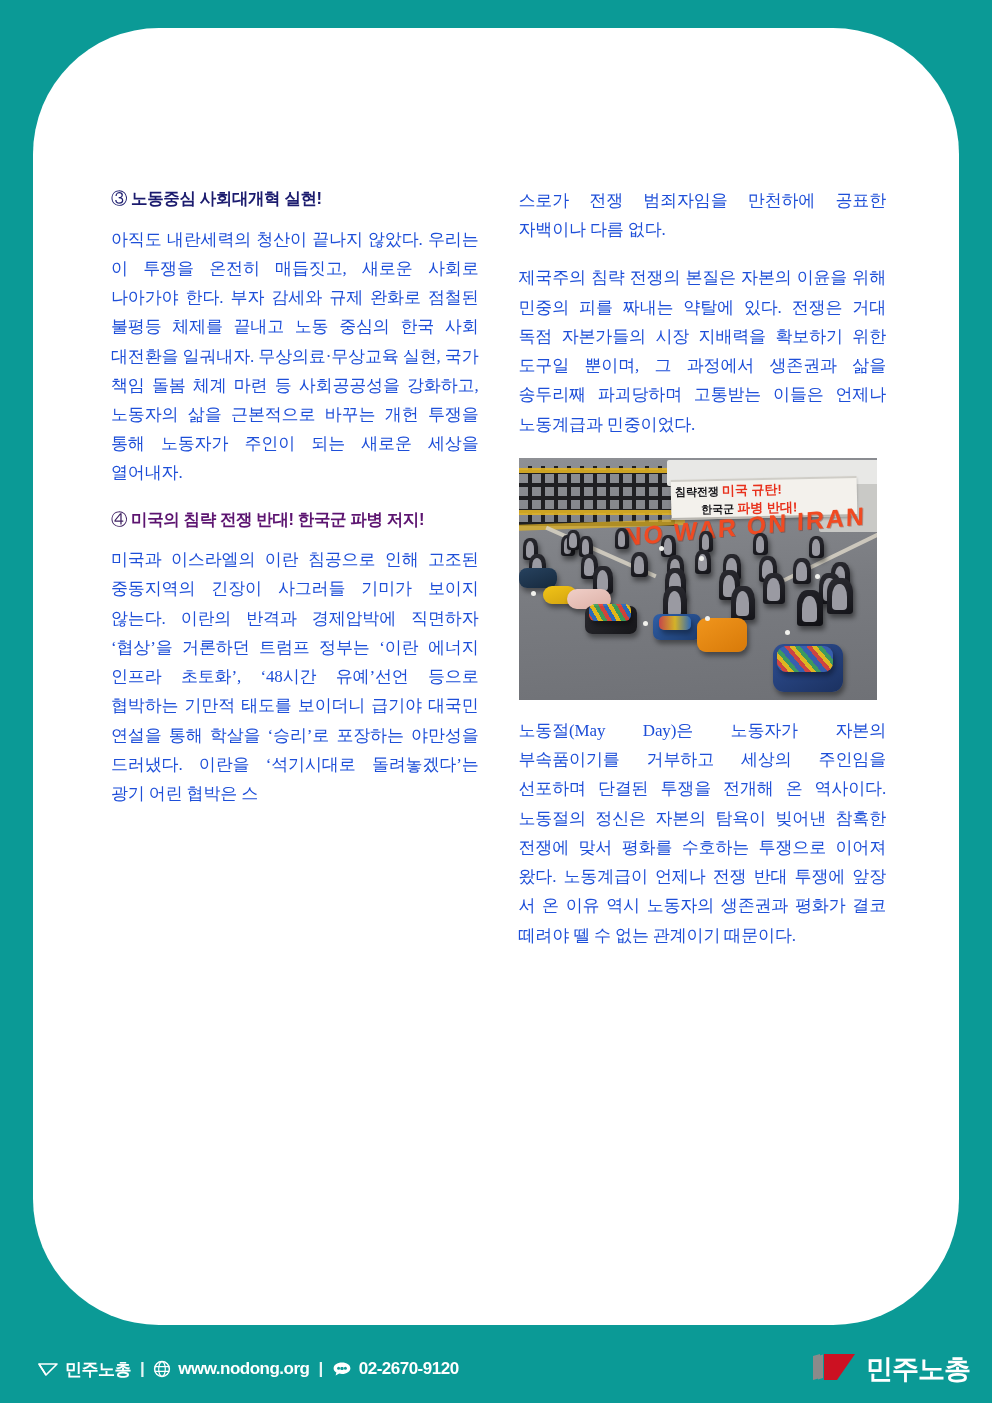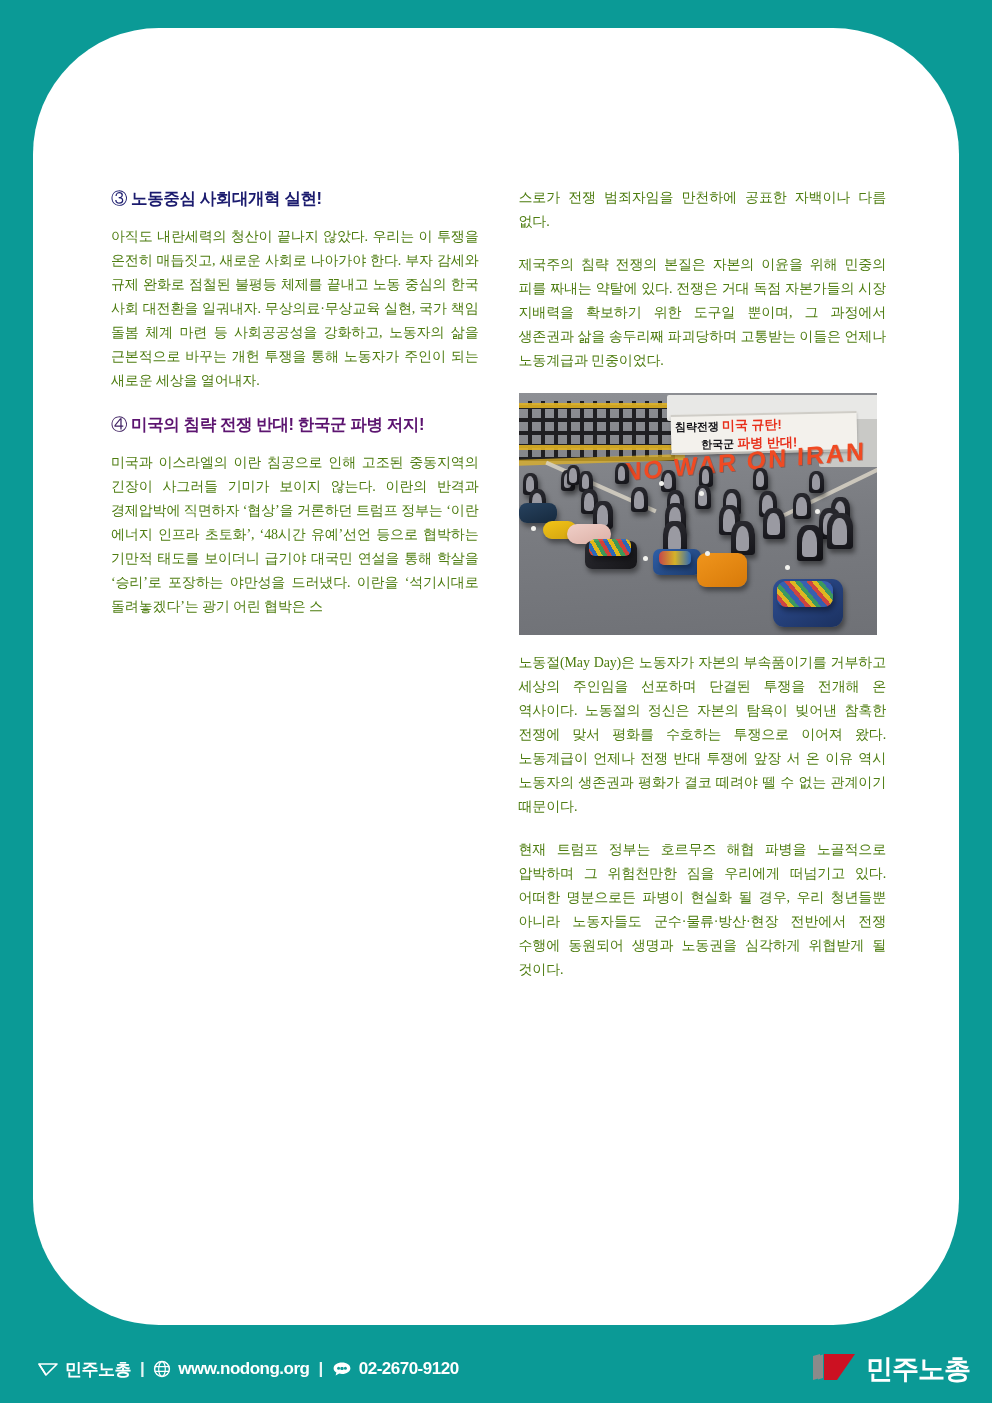--- a/index.html
+++ b/index.html
@@ -50,23 +50,23 @@
     display:inline-block;
     margin-right:4px;
   }
   .heading.navy { color:#1b1b6e; }
   .heading.navy .num { color:#1b1b6e; }
   .heading.purple { color:#5c1470; }
   .heading.purple .num { color:#3a1b5e; }
 
   p.body {
     font-family:"Liberation Serif", serif;
-    font-size:14px;
+    font-size:17px;
     line-height:1.72;
-    color:#4d7c0f;
+    color:#1d4ed8;
     text-align:justify;
     text-justify:inter-character;
     letter-spacing:-0.15px;
     word-break:keep-all;
     margin-bottom:19px;
   }
   p.body:last-child { margin-bottom:0; }
   p.tight { margin-bottom:0; }
 
   
@@ -282,21 +282,20 @@
               <div class="ball" style="left:124px; top:163px;"></div>
               <div class="ball" style="left:186px; top:158px;"></div>
               <div class="ball" style="left:266px; top:172px;"></div>
               <div class="ball" style="left:296px; top:116px;"></div>
               <div class="ball" style="left:180px; top:98px;"></div>
               <div class="ball" style="left:140px; top:88px;"></div>
             </div>
           </div>
 
           <p class="body">노동절(May Day)은 노동자가 자본의 부속품이기를 거부하고 세상의 주인임을 선포하며 단결된 투쟁을 전개해 온 역사이다. 노동절의 정신은 자본의 탐욕이 빚어낸 참혹한 전쟁에 맞서 평화를 수호하는 투쟁으로 이어져 왔다. 노동계급이 언제나 전쟁 반대 투쟁에 앞장 서 온 이유 역시 노동자의 생존권과 평화가 결코 떼려야 뗄 수 없는 관계이기 때문이다.</p>
-          <p class="body tight">현재 트럼프 정부는 호르무즈 해협 파병을 노골적으로 압박하며 그 위험천만한 짐을 우리에게 떠넘기고 있다. 어떠한 명분으로든 파병이 현실화 될 경우, 우리 청년들뿐 아니라 노동자들도 군수·물류·방산·현장 전반에서 전쟁 수행에 동원되어 생명과 노동권을 심각하게 위협받게 될 것이다.</p>
 
         </div>
       </div>
 
       <div class="pagenum">- 4 -</div>
 
     </div>
   </div>
 
   <div class="footer">

